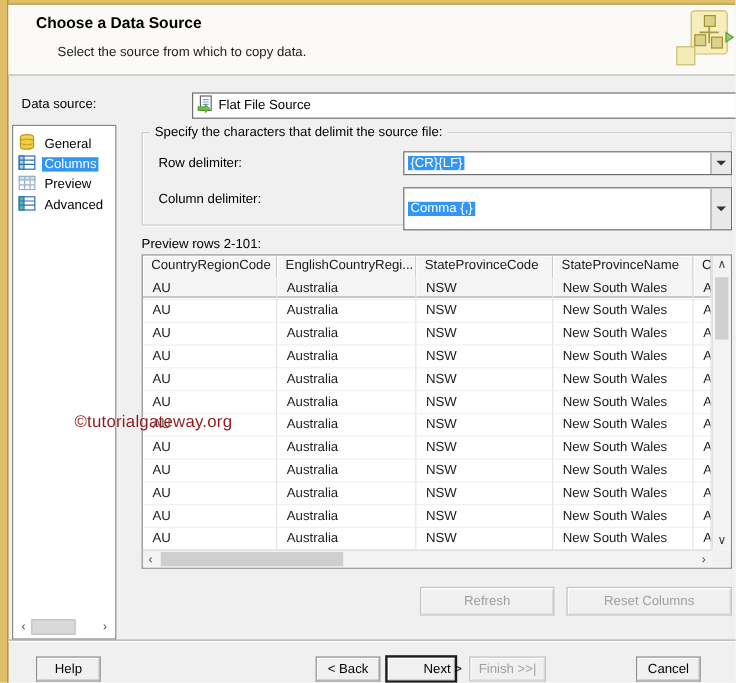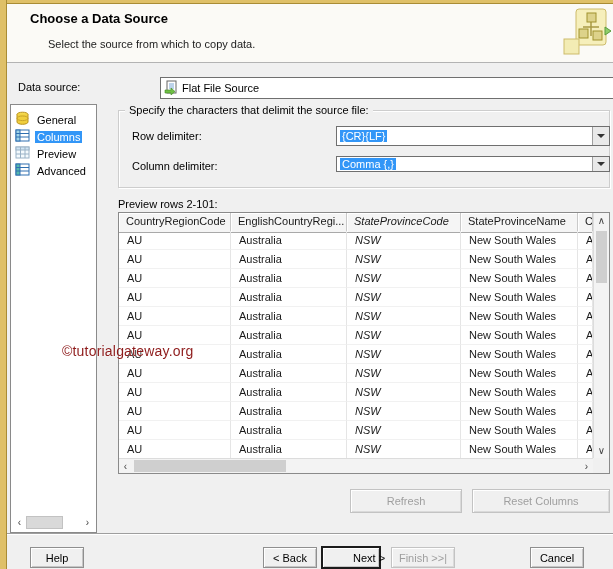--- a/index.html
+++ b/index.html
@@ -49,29 +49,29 @@
   .groupbox { position:absolute; left:118px; top:110px; width:492px; height:78px;
               border:1px solid #cdcdcd; box-shadow:1px 1px 0 #ffffff, inset 1px 1px 0 #ffffff; }
   .legend { position:absolute; top:-7px; left:6px; background:#f0f0f0; padding:0 4px;
             white-space:nowrap; }
 
   
   .table { position:absolute; left:118px; top:212px; width:492px; height:262px;
            background:#fff; border:1px solid #8a8a8a; overflow:hidden; }
   .thead { display:flex; width:474px; height:18px; }
   .th { background:#f5f5f5; border-right:1px solid #c9c9c9; border-bottom:1px solid #a9a9a9;
-        box-shadow:inset 1px 1px 0 #fff; padding:2px 0 0 7px; height:20px;
+        box-shadow:inset 1px 1px 0 #fff; padding:2px 0 0 7px; height:35px;
         white-space:nowrap; overflow:hidden; color:#1a1a1a; }
   .tbody { width:474px; }
   .tr { display:flex; height:19px; }
   .td { border-right:1px solid #e5e5e5; border-bottom:1px solid #f1f1f1;
         padding-left:8px; display:flex; align-items:center; white-space:nowrap;
         overflow:hidden; color:#1a1a1a; }
   .c0 { width:112px; flex:none; } .c1 { width:116px; flex:none; }
-  .c2 { width:114px; flex:none;font-style:italic; } .c3 { width:117px; flex:none; }
+  .c2 { width:114px; flex:none; } .c3 { width:117px; flex:none; }
   .c4 { flex:1; overflow:hidden; }
   .vscroll { position:absolute; top:0; right:0; bottom:15px; width:16px;
              background:#f3f3f3; border-left:1px solid #dcdcdc; }
   .vscroll .sb-arrow { position:absolute; left:0; width:100%; height:15px; }
   .vscroll .thumb { position:absolute; left:2px; right:2px; top:18px; height:52px;
                     background:#cfcfcf; }
   .hscroll { position:absolute; left:0; bottom:0; right:16px; height:15px;
              background:#f3f3f3; border-top:1px solid #dcdcdc; display:flex;
              align-items:center; }
   .hscroll .thumb { margin-left:2px; width:152px; height:12px; background:#cfcfcf; }
@@ -197,21 +197,21 @@
   <div class="lbl" style="left:132px; top:130px;">Row delimiter:</div>
   <div class="combo" style="left:336px; top:126px; width:274px; height:20px;">
     <div class="val">
         <span class="hl">{CR}{LF}</span>
       </div>
     <div class="dd">
       <span class="tri-down"></span>
     </div>
   </div>
   <div class="lbl" style="left:132px; top:160px;">Column delimiter:</div>
-  <div class="combo" style="left:336px; top:156px; width:274px; height:16px;">
+  <div class="combo" style="left:336px; top:156px; width:274px; height:36px;">
     <div class="val">
         <span class="hl">Comma {,}</span>
       </div>
     <div class="dd">
       <span class="tri-down"></span>
     </div>
   </div>
 
   <div class="lbl" style="left:118px; top:198px;">Preview rows 2-101:</div>
   <div class="table">

